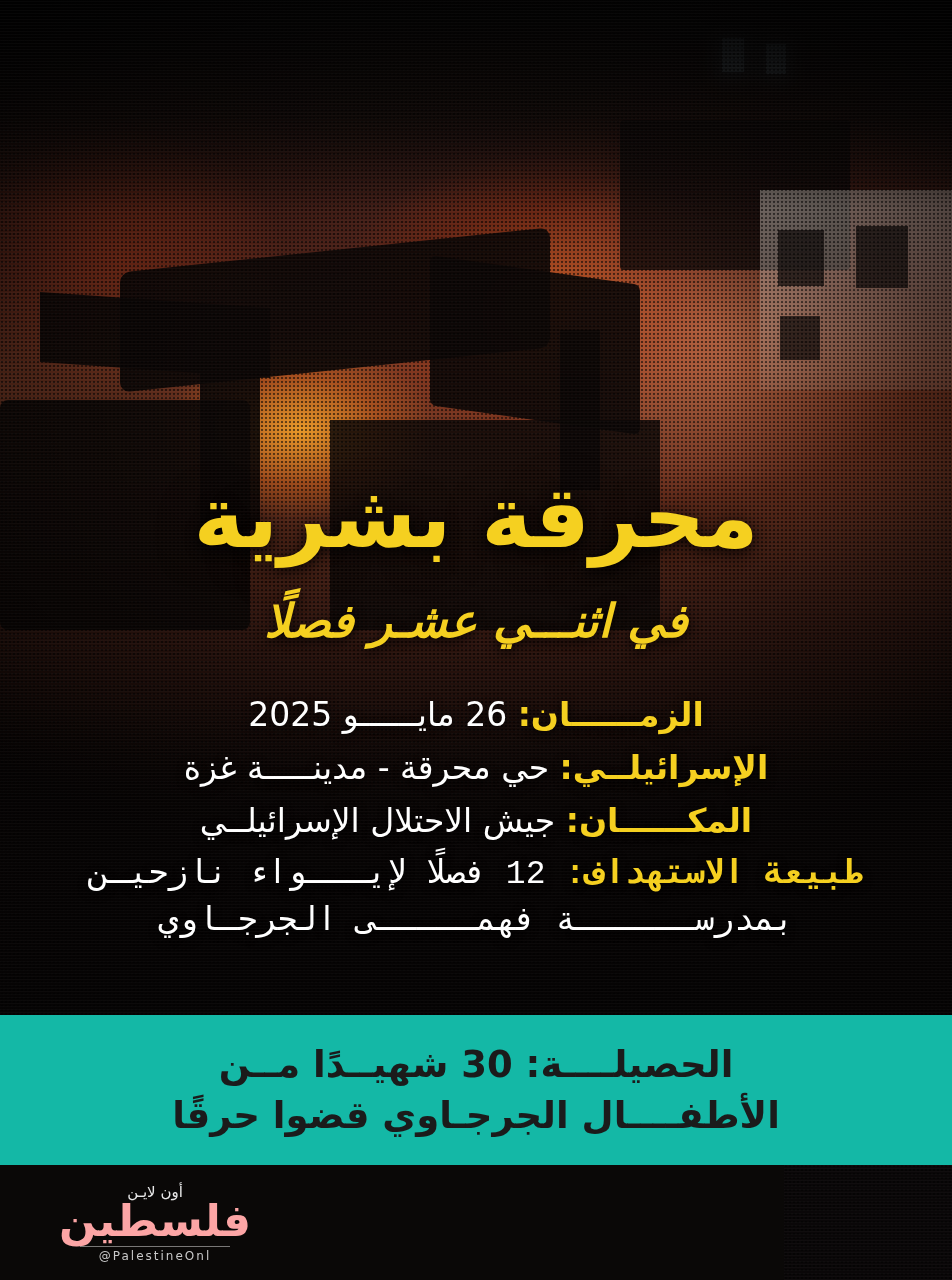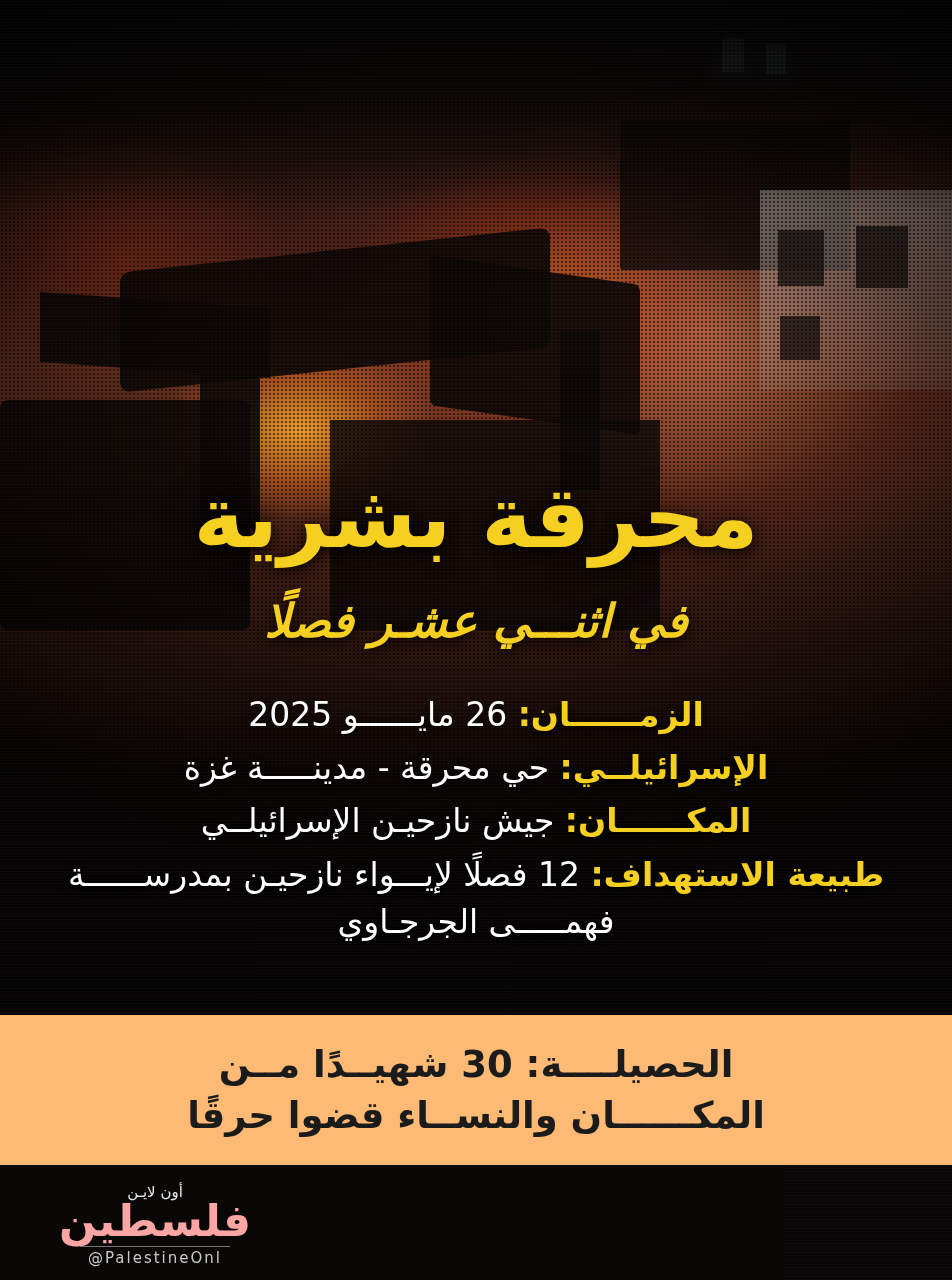--- a/index.html
+++ b/index.html
@@ -139,29 +139,30 @@
   .fact-label {
     color: #f5d020;
     font-weight: bold;
   }
   .fact-value {
     color: #ffffff;
     margin-top: 24px;
   }
   .fact-row.wrap2 {
     line-height: 1.45;
+    font-family: Liberation Mono, monospace;
   }
 
   
   .strip {
     position: absolute;
     left: 0; top: 1015px;
     width: 952px;
     height: 150px;
-    background: #fdba74;
+    background: #14b8a6;
     display: flex;
     align-items: center;
     justify-content: center;
     z-index: 6;
   }
   .strip-inner {
     text-align: center;
     direction: rtl;
     padding: 0 40px;
   }
@@ -197,21 +198,21 @@
     margin-bottom: -2px;
   }
   .logo-main {
     font-size: 44px;
     font-weight: bold;
     letter-spacing: -1px;
     line-height: 1;
     color: #fca5a5;
   }
   .logo-handle {
-    font-size: 15px;
+    font-size: 12px;
     color: #c9c9c9;
     letter-spacing: 2px;
     margin-top: 2px;
     direction: ltr;
   }
   .logo-rule {
     width: 150px;
     height: 1px;
     background: rgba(255,255,255,0.45);
     margin: 3px auto 0 auto;
@@ -256,35 +257,35 @@
         <span class="fact-value">26 مايــــــو 2025</span>
       </div>
 
       <div class="fact-row">
         <span class="fact-label">الإسرائيلــي:</span>
         <span class="fact-value">حي محرقة - مدينـــــة غزة</span>
       </div>
 
       <div class="fact-row">
         <span class="fact-label">المكــــــان:</span>
-        <span class="fact-value">جيش نازحيـن الإسرائيلــي</span>
+        <span class="fact-value">جيش الاحتلال الإسرائيلــي</span>
       </div>
 
       <div class="fact-row wrap2">
         <span class="fact-label">طبيعة الاستهداف:</span>
         <span class="fact-value">12 فصلًا لإيـــواء نازحيـن بمدرســــــة فهمـــــى الجرجـاوي</span>
       </div>
 
     </div>
   </div>
 
   <div class="strip">
     <div class="strip-inner">
       <div class="strip-line">الحصيلــــة: 30 شهيــدًا مــن</div>
-      <div class="strip-line">المكــــــان والنســاء قضوا حرقًا</div>
+      <div class="strip-line">الأطفــــال الجرجـاوي قضوا حرقًا</div>
     </div>
   </div>
 
   <div class="footer">
     <div class="logo-wrap">
       <div class="logo-tag">أون لايـن</div>
       <div class="logo-main">فلسطين</div>
       <div class="logo-rule"></div>
       <div class="logo-handle">@PalestineOnl</div>
     </div>

